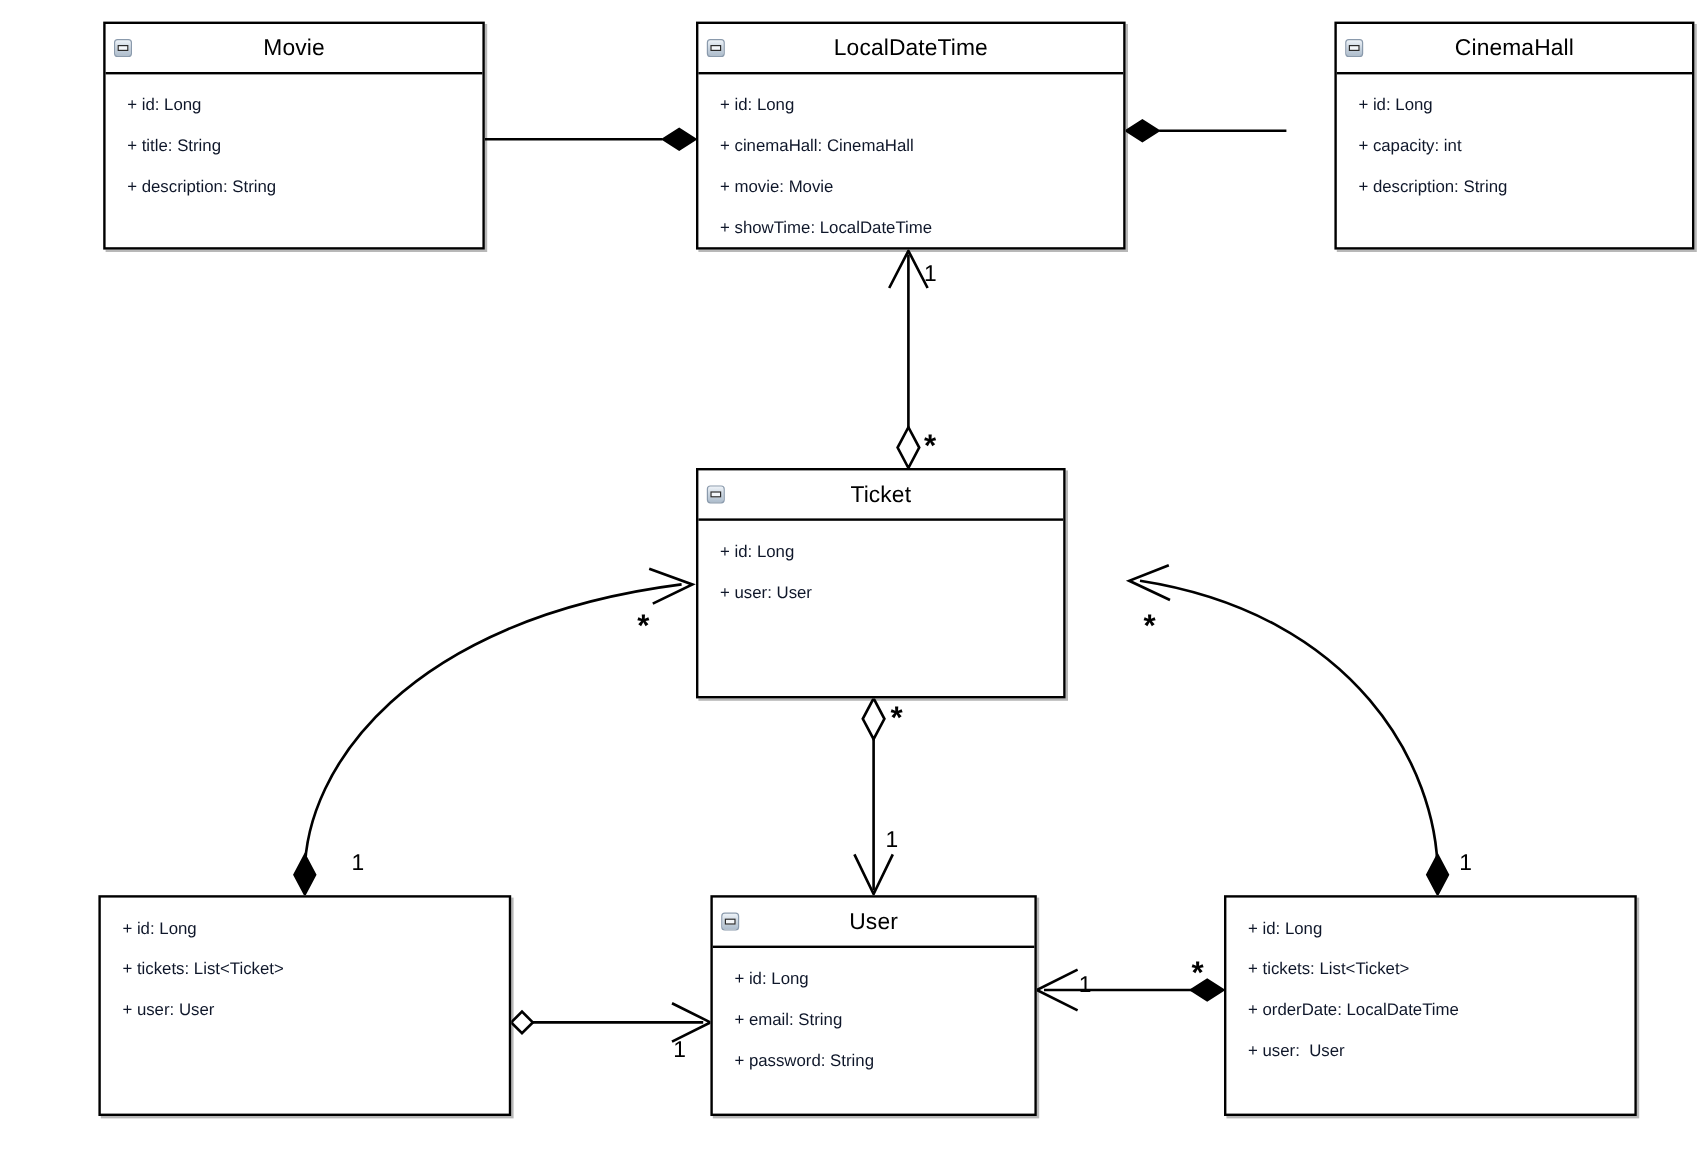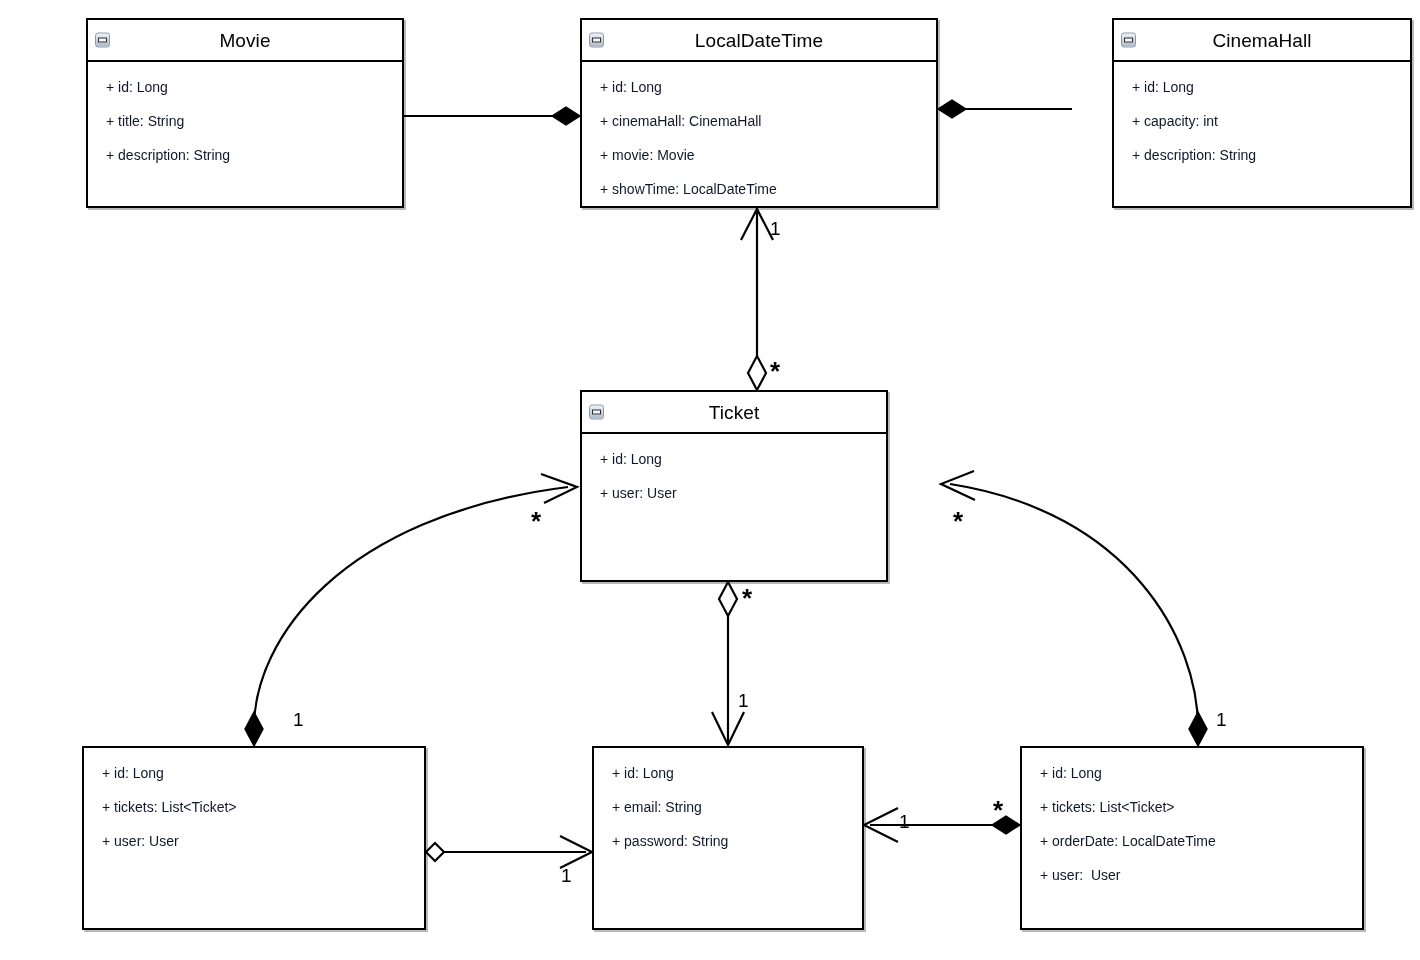--- a/index.html
+++ b/index.html
@@ -222,20 +222,24 @@
 
   <div class="uml-class" style="left:82px; top:746px; width:344px; height:184px;">
     <div class="uml-attrs">
       <div class="uml-attr">+ id: Long</div>
       <div class="uml-attr">+ tickets: List&lt;Ticket&gt;</div>
       <div class="uml-attr">+ user: User</div>
     </div>
   </div>
 
   <div class="uml-class" style="left:592px; top:746px; width:272px; height:184px;">
+    <div class="uml-header">
+      <span class="collapse-icon"></span>
+      <span class="uml-title">User</span>
+    </div>
     <div class="uml-attrs">
       <div class="uml-attr">+ id: Long</div>
       <div class="uml-attr">+ email: String</div>
       <div class="uml-attr">+ password: String</div>
     </div>
   </div>
 
   <div class="uml-class" style="left:1020px; top:746px; width:344px; height:184px;">
     <div class="uml-attrs">
       <div class="uml-attr">+ id: Long</div>

